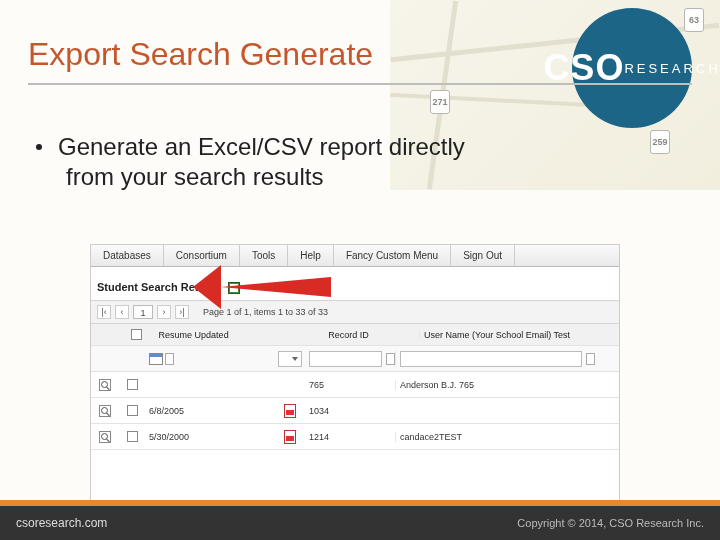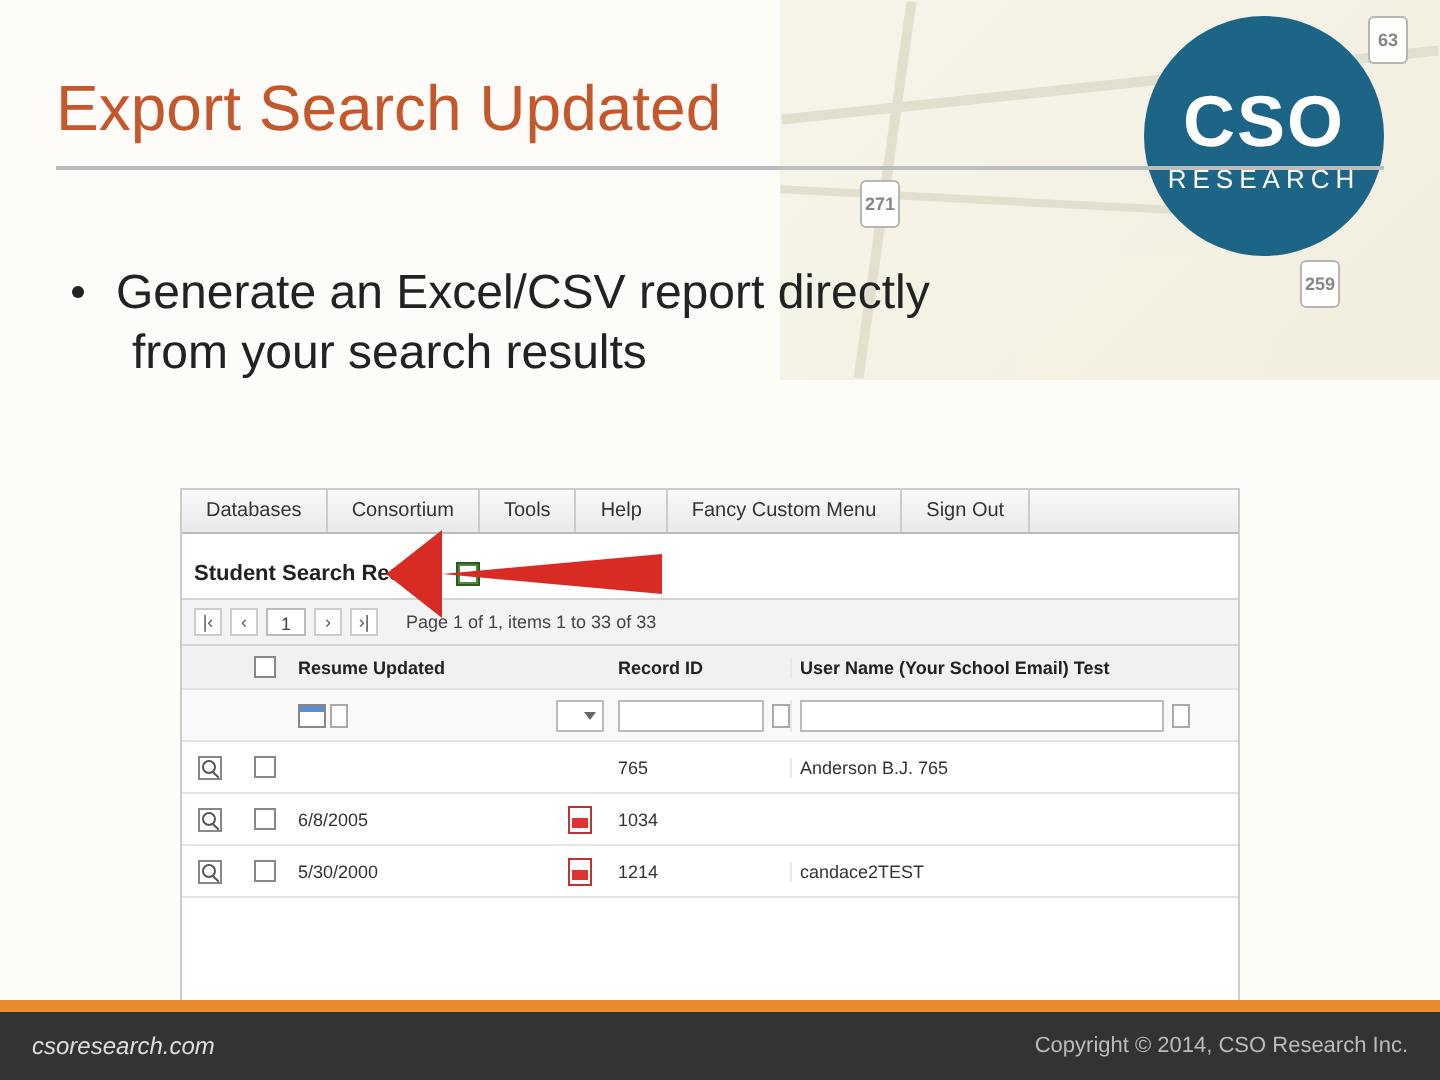--- a/index.html
+++ b/index.html
@@ -2,21 +2,21 @@
 <html><head>
 <meta charset="utf-8">
 <style>
   * { box-sizing: border-box; margin: 0; padding: 0; }
   body { width: 720px; height: 540px; font-family: Arial, sans-serif; background: #fdfcf8; position: relative; overflow: hidden; }
 
   .map-bg { position: absolute; top: 0; right: 0; width: 330px; height: 190px; background: linear-gradient(135deg, #f5f2e5 0%, #ede9d4 100%); opacity: 0.7; }
   .map-road { position: absolute; background: #d8d3be; }
   .map-shield { position: absolute; width: 20px; height: 24px; background: #fff; border: 1px solid #999; border-radius: 3px; display:flex; align-items:center; justify-content:center; font-size:9px; color:#555; font-weight:bold; }
 
-  .logo { position: absolute; top: 8px; right: 28px; width: 120px; height: 120px; border-radius: 50%; background: #1d6587; display:flex; flex-direction:column; align-items:center; justify-content:center; color:#fff; }
+  .logo { position: absolute; top: 8px; right: 28px; width: 120px; height: 120px; border-radius: 50%; background: #1d6587; display:flex; flex-direction:row; align-items:center; justify-content:center; color:#fff; }
   .logo-main { font-size: 36px; font-weight: bold; letter-spacing: 1px; }
   .logo-sub { font-size: 13px; letter-spacing: 3px; font-weight: 300; }
 
   .slide-title { position:absolute; top:36px; left:28px; font-size:32px; color:#c4572c; font-weight:400; }
   .title-rule { position:absolute; top:83px; left:28px; width:664px; height:2px; background:#bdbdbd; }
 
   .bullet { position:absolute; top:132px; left:36px; font-size:24px; color:#222; line-height:1.25; }
   .bullet .dot { display:inline-block; width:6px; height:6px; background:#222; border-radius:50%; vertical-align:middle; margin-right:16px; margin-bottom:4px; }
   .bullet .l2 { margin-left:30px; display:block; }
 
@@ -30,21 +30,21 @@
   .excel-icon::after{content:'';position:absolute;left:1px;top:1px;width:8px;height:8px;background:#fff;}
   .arrow { position:absolute; top:10px; left:130px; width:0; height:0; border-top:10px solid transparent; border-bottom:10px solid transparent; border-right:110px solid #d72b24; }
   .arrow::after{content:'';position:absolute;left:0;top:-22px;border-top:22px solid transparent;border-bottom:22px solid transparent;border-right:28px solid #d72b24;margin-left:-28px;}
 
   .pager { display:flex; align-items:center; gap:4px; padding:4px 6px; background:#f3f3f3; border-top:1px solid #d4d4d4; border-bottom:1px solid #d4d4d4; font-size:9px; color:#444; }
   .pbtn{width:14px;height:14px;display:flex;align-items:center;justify-content:center;border:1px solid #ccc;background:#fff;font-size:9px;color:#555;}
   .pnum{width:20px;height:14px;border:1px solid #bbb;background:#fff;text-align:center;line-height:14px;font-size:9px;}
 
   .grid{font-size:9px;color:#333;}
   .grow{display:flex;border-bottom:1px solid #e3e3e3;align-items:center;height:26px;}
-  .ghead{background:#f1f1f1;font-weight:bold;color:#222;height:22px;}
+  .ghead{background:#f1f1f1;font-weight:normal;color:#222;height:22px;justify-content:space-between;}
   .gfilter{background:#f9f9f9;height:26px;}
   .c0{width:28px;display:flex;justify-content:center;align-items:center;}
   .c1{width:26px;display:flex;justify-content:center;align-items:center;}
   .c2{width:130px;padding-left:4px;display:flex;align-items:center;gap:2px;}
   .c3{width:30px;display:flex;justify-content:center;align-items:center;}
   .c4{width:90px;padding-left:4px;}
   .c5{width:200px;padding-left:4px;border-left:1px solid #e7e7e7;}
   .chk{width:11px;height:11px;border:1px solid #888;background:#fff;}
   .mag{width:12px;height:12px;border:1px solid #888;background:#fff;position:relative;}
   .mag::before{content:'';position:absolute;width:5px;height:5px;border:1px solid #555;border-radius:50%;top:1px;left:1px;}
@@ -53,41 +53,41 @@
   .cal::before{content:'';position:absolute;top:0;left:0;right:0;height:3px;background:#5d8ecb;}
   .fcol{width:9px;height:12px;border:1px solid #aaa;background:#fff;display:inline-block;vertical-align:middle;}
   .tin{height:16px;border:1px solid #bbb;background:#fff;flex:1;margin-right:2px;}
   .sel{height:16px;border:1px solid #bbb;background:#fff;width:110px;position:relative;}
   .sel::after{content:'';position:absolute;right:3px;top:5px;border-left:3px solid transparent;border-right:3px solid transparent;border-top:4px solid #666;}
   .pdf{width:12px;height:14px;background:#fff;border:1px solid #b33;position:relative;}
   .pdf::after{content:'';position:absolute;left:1px;right:1px;bottom:2px;height:5px;background:#d33;}
 
   .footer { position:absolute; bottom:0; left:0; right:0; height:34px; background:#333; color:#fff; display:flex; align-items:center; justify-content:space-between; padding:0 16px; font-size:12px; }
   .footer-accent{position:absolute;bottom:34px;left:0;right:0;height:6px;background:#e58a2e;}
-  .footer .site{color:#ddd;font-style:italic;}
+  .footer .site{color:#ddd;}
   .footer .copy{color:#bbb;font-size:11px;}
 </style>
 </head>
 <body>
 
 <div class="map-bg">
   <div class="map-road" style="top:40px;left:0;width:330px;height:5px;transform:rotate(-6deg);"></div>
   <div class="map-road" style="top:100px;left:0;width:280px;height:4px;transform:rotate(3deg);"></div>
   <div class="map-road" style="top:0;left:50px;width:5px;height:190px;transform:rotate(8deg);"></div>
   <div class="map-shield" style="top:8px;right:16px;">63</div>
   <div class="map-shield" style="top:90px;left:40px;">271</div>
   <div class="map-shield" style="top:130px;right:50px;">259</div>
 </div>
 
 <div class="logo">
   <div class="logo-main">CSO</div>
   <div class="logo-sub">RESEARCH</div>
 </div>
 
-<h1 class="slide-title">Export Search Updated</h1>
+<h1 class="slide-title">Export Search Generate</h1>
 <div class="title-rule"></div>
 
 <div class="bullet">
   <span class="dot"></span><span>Generate an Excel/CSV report directly</span>
   <span class="l2">from your search results</span>
 </div>
 
 <div class="shot">
   <div class="menubar">
     <div class="menu-item">Databases</div>

